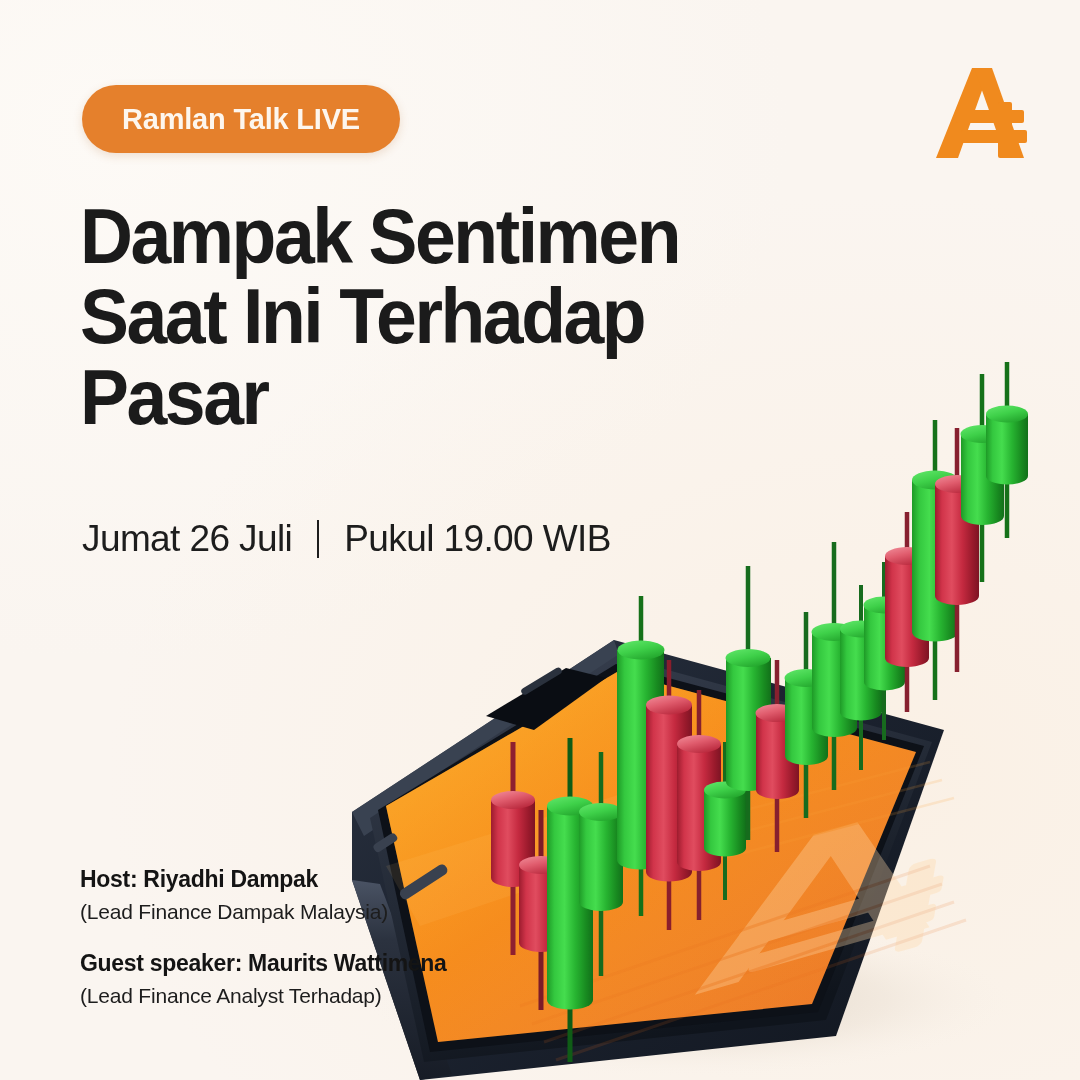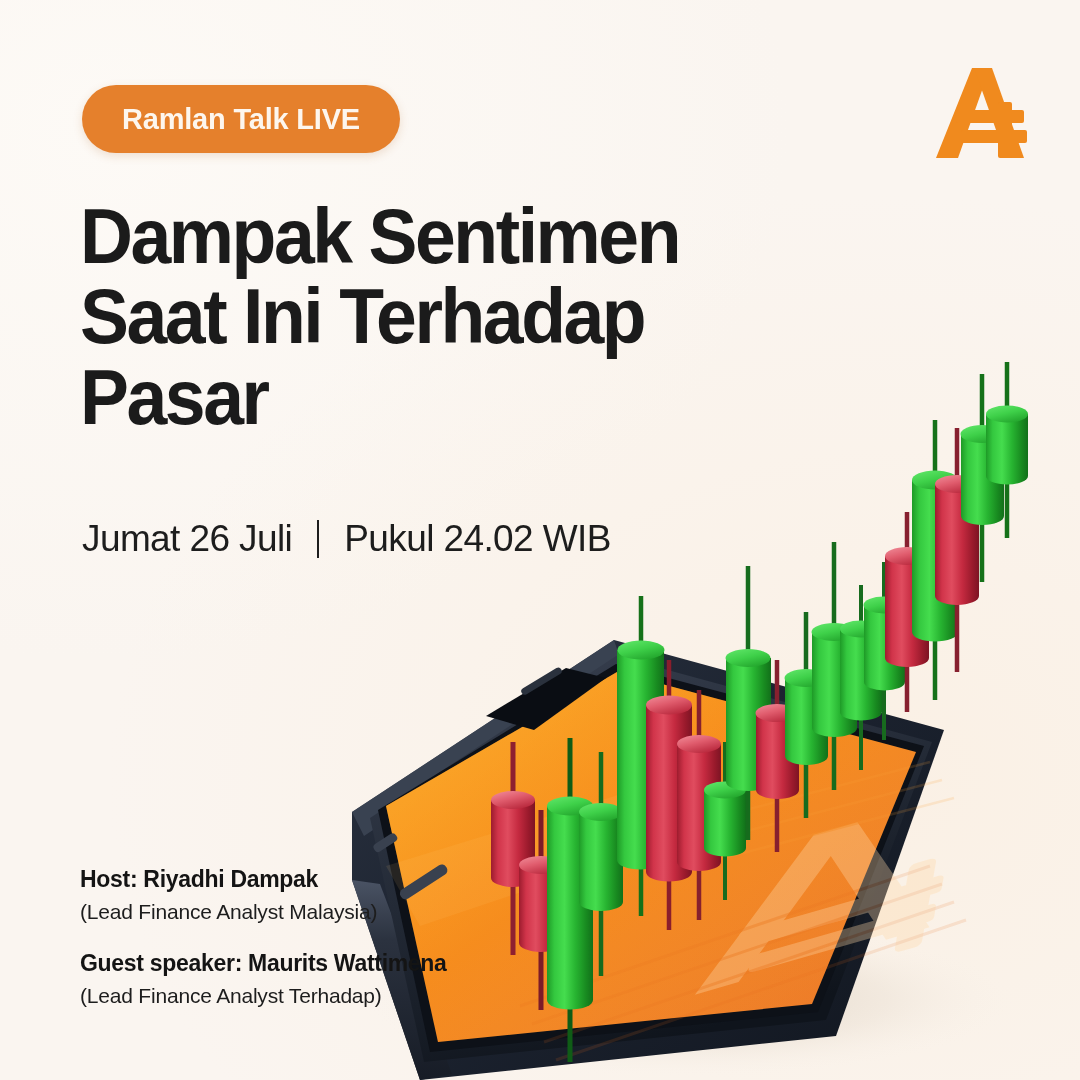--- a/index.html
+++ b/index.html
@@ -425,27 +425,27 @@
 
   <div class="headline">
     <div class="headline-line">Dampak Sentimen</div>
     <div class="headline-line">Saat Ini Terhadap</div>
     <div class="headline-line">Pasar</div>
   </div>
 
   <div class="datetime">
     <span>Jumat 26 Juli</span>
     <span class="sep"></span>
-    <span>Pukul 24.02 WIB</span>
+    <span>Pukul 19.00 WIB</span>
   </div>
 
   <div class="credits">
     <div class="credit-block">
       <div class="credit-name">Host: Riyadhi Dampak</div>
-      <div class="credit-role">(Lead Finance Analyst Malaysia)</div>
+      <div class="credit-role">(Lead Finance Dampak Malaysia)</div>
     </div>
     <div class="credit-block">
       <div class="credit-name">Guest speaker: Maurits Wattimena</div>
       <div class="credit-role">(Lead Finance Analyst Terhadap)</div>
     </div>
   </div>
 
 </div>
 
 </body></html>

